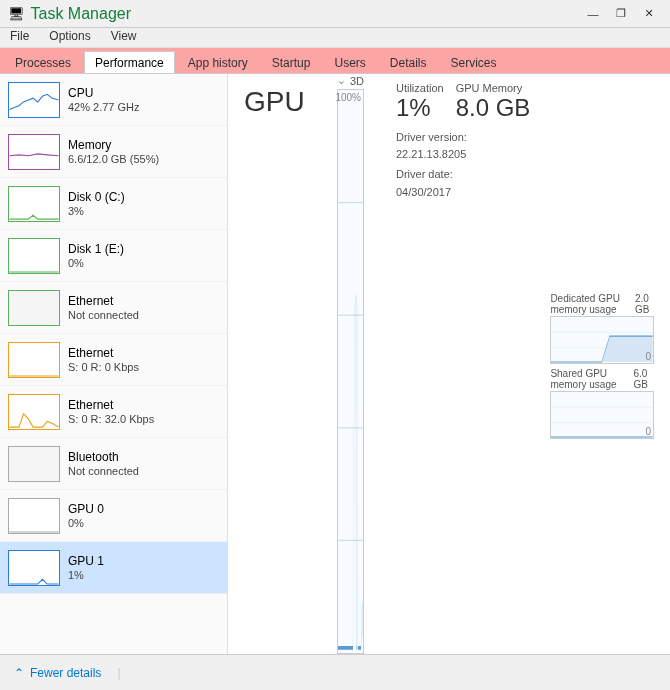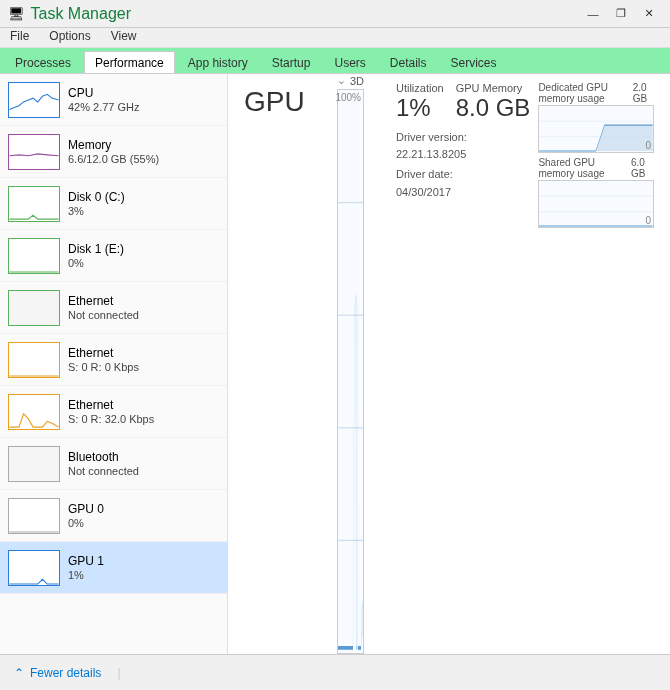--- a/index.html
+++ b/index.html
@@ -55,21 +55,21 @@
       border-bottom: 1px solid #ddd;
       gap: 8px;
     }
     .menu-item {
       font-size: 12px;
       padding: 1px 6px;
       cursor: pointer;
       color: #333;
     }
     .tabs-bar {
-      background: #86efac;
+      background: #fca5a5;
       height: 26px;
       display: flex;
       align-items: flex-end;
       padding: 0 4px;
       border-bottom: 1px solid #ccc;
       gap: 2px;
     }
     .tab {
       font-size: 12px;
       padding: 3px 10px;
@@ -179,21 +179,21 @@
     .chart-100-label {
       position: absolute;
       right: 2px;
       top: 2px;
       font-size: 10px;
       color: #888;
     }
     .bottom-section {
       display: flex;
       padding: 8px 16px 4px 16px;
-      gap: 8px;
+      gap: 20px;
     }
     .stats-col {
       display: flex;
       flex-direction: column;
       gap: 2px;
       min-width: 120px;
     }
     .stat-row {
       display: flex;
       gap: 12px;
@@ -213,20 +213,21 @@
       font-size: 11px;
       color: #555;
       margin-top: 4px;
       line-height: 1.6;
     }
     .mini-charts-col {
       flex: 1;
       display: flex;
       flex-direction: column;
       gap: 4px;
+      justify-content: center;
     }
     .mini-chart-block {}
     .mini-chart-label-row {
       display: flex;
       justify-content: space-between;
       font-size: 10px;
       color: #555;
       margin-bottom: 1px;
     }
     .mini-chart-container {

